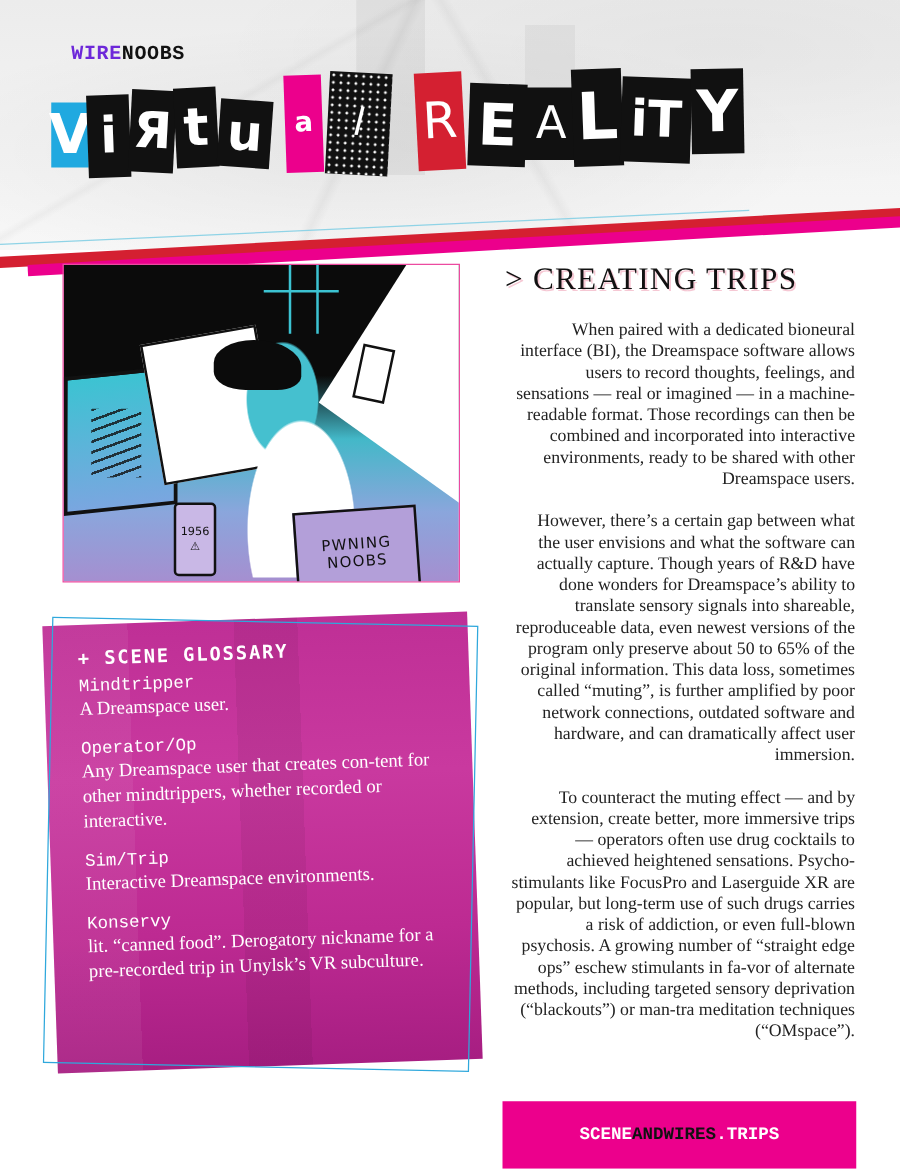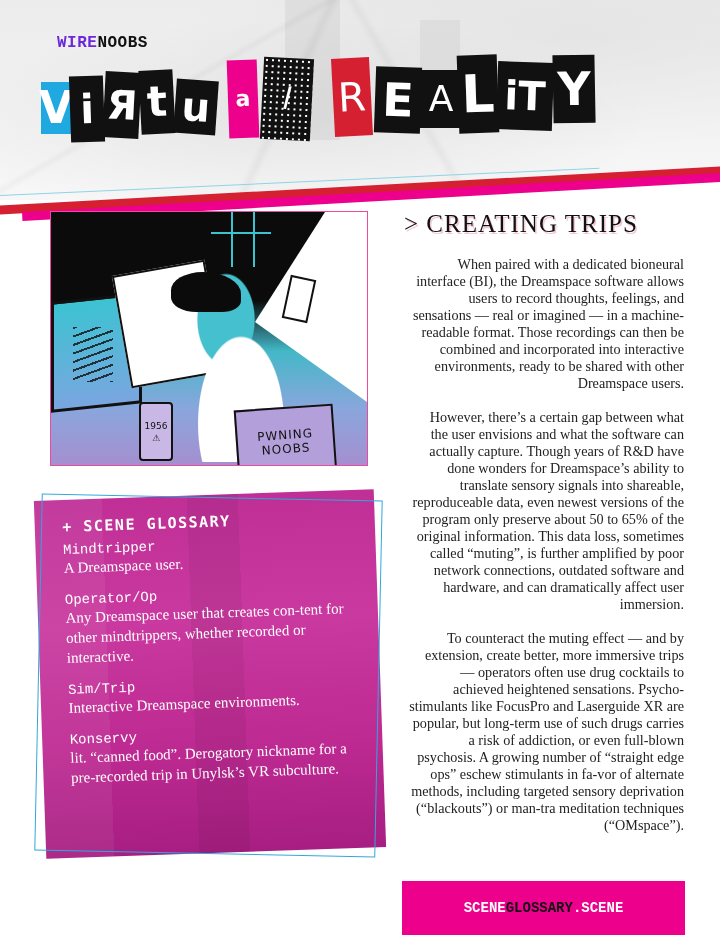--- a/index.html
+++ b/index.html
@@ -245,15 +245,15 @@
 
 <div class="article-title">&gt; CREATING TRIPS</div>
 <div class="article">
   <p>When paired with a dedicated bioneural interface (BI), the Dreamspace software allows users to record thoughts, feelings, and sensations — real or imagined — in a machine-readable format. Those recordings can then be combined and incorporated into interactive environments, ready to be shared with other Dreamspace users.</p>
   <p>However, there’s a certain gap between what the user envisions and what the software can actually capture. Though years of R&amp;D have done wonders for Dreamspace’s ability to translate sensory signals into shareable, reproduceable data, even newest versions of the program only preserve about 50 to 65% of the original information. This data loss, sometimes called “muting”, is further amplified by poor network connections, outdated software and hardware, and can dramatically affect user immersion.</p>
   <p>To counteract the muting effect — and by extension, create better, more immersive trips — operators often use drug cocktails to achieved heightened sensations. Psycho-stimulants like FocusPro and Laserguide XR are popular, but long-term use of such drugs carries a risk of addiction, or even full-blown psychosis. A growing number of “straight edge ops” eschew stimulants in fa-vor of alternate methods, including targeted sensory deprivation (“blackouts”) or man-tra meditation techniques (“OMspace”).</p>
 </div>
 
 <a class="footer-band">
   <span class="w">SCENE</span>
-    <span class="b">GLOSSARY</span>
-    <span class="w">.SCENE</span>
+    <span class="b">ANDWIRES</span>
+    <span class="w">.TRIPS</span>
 </a>
 
 </body></html>

